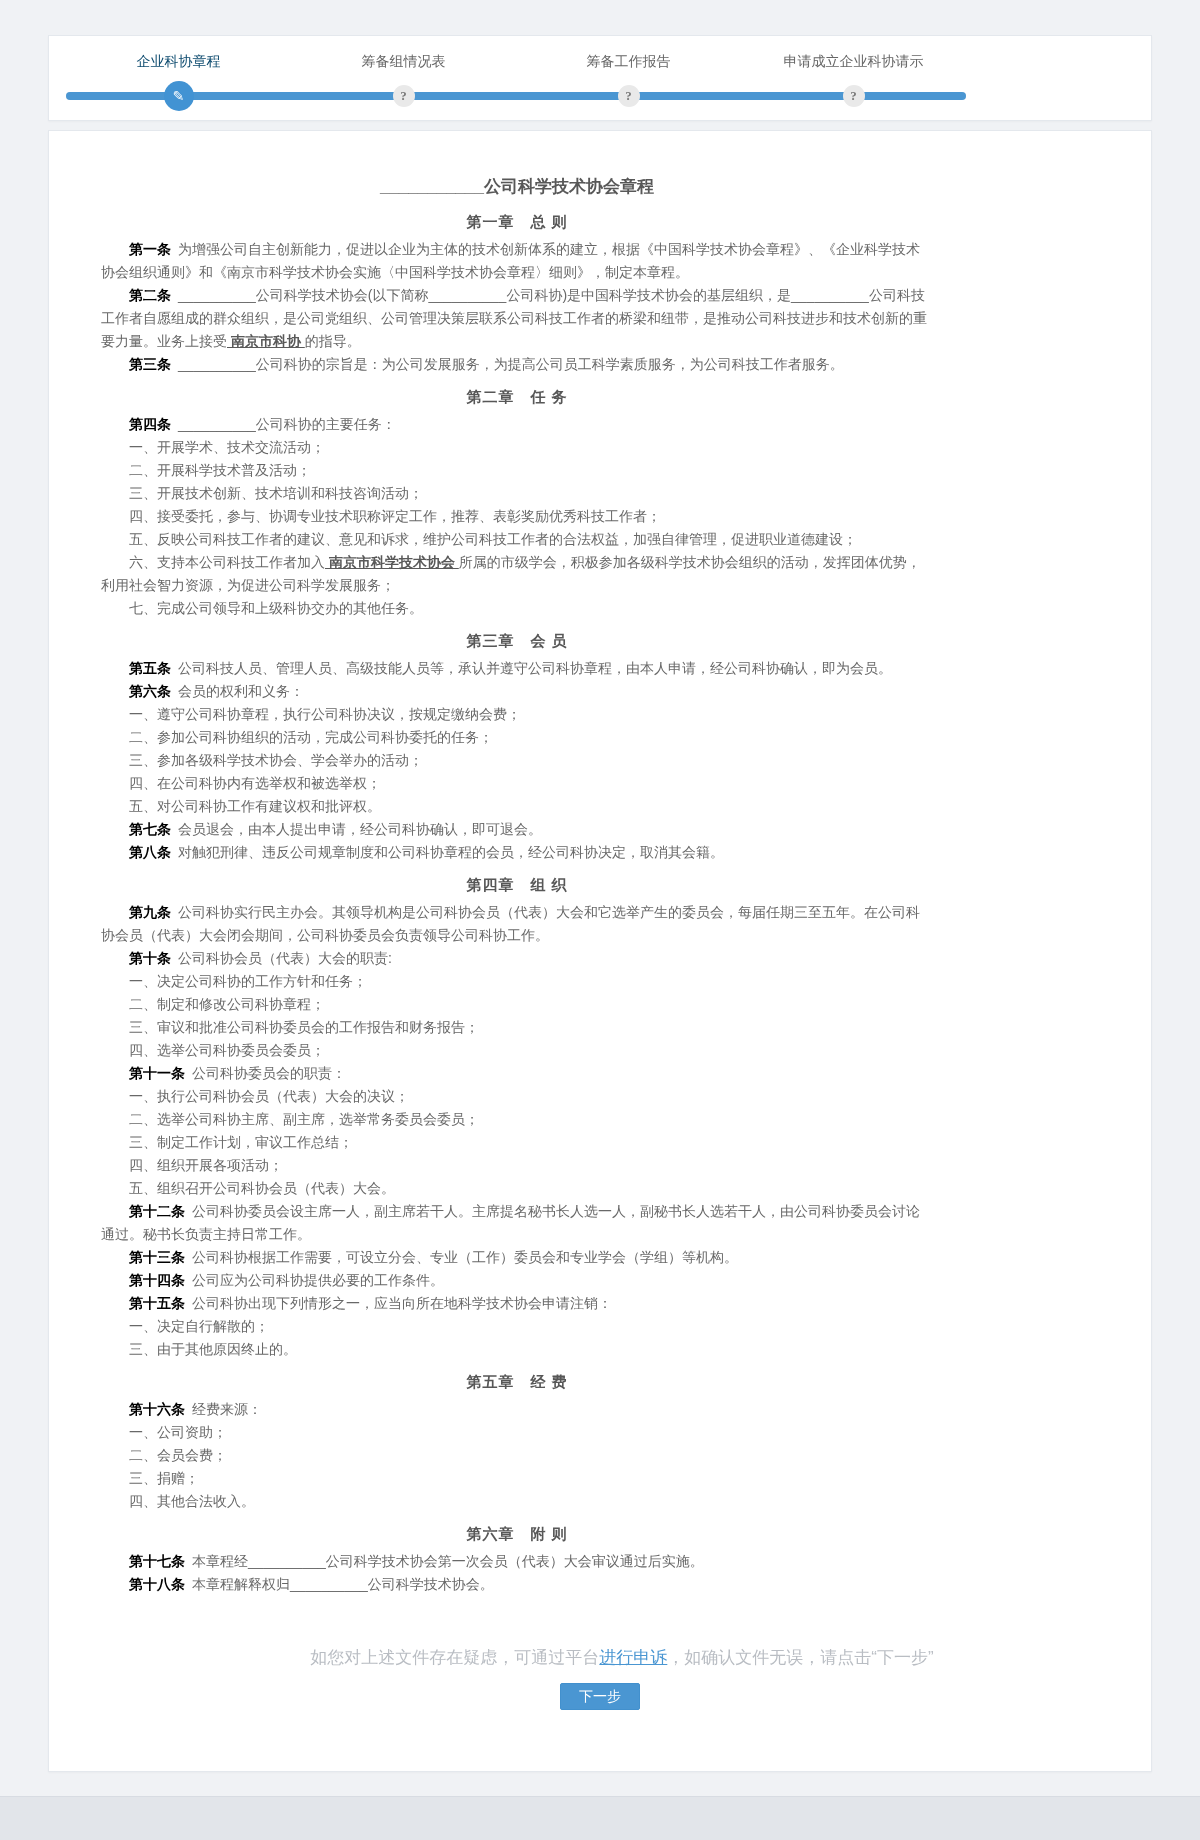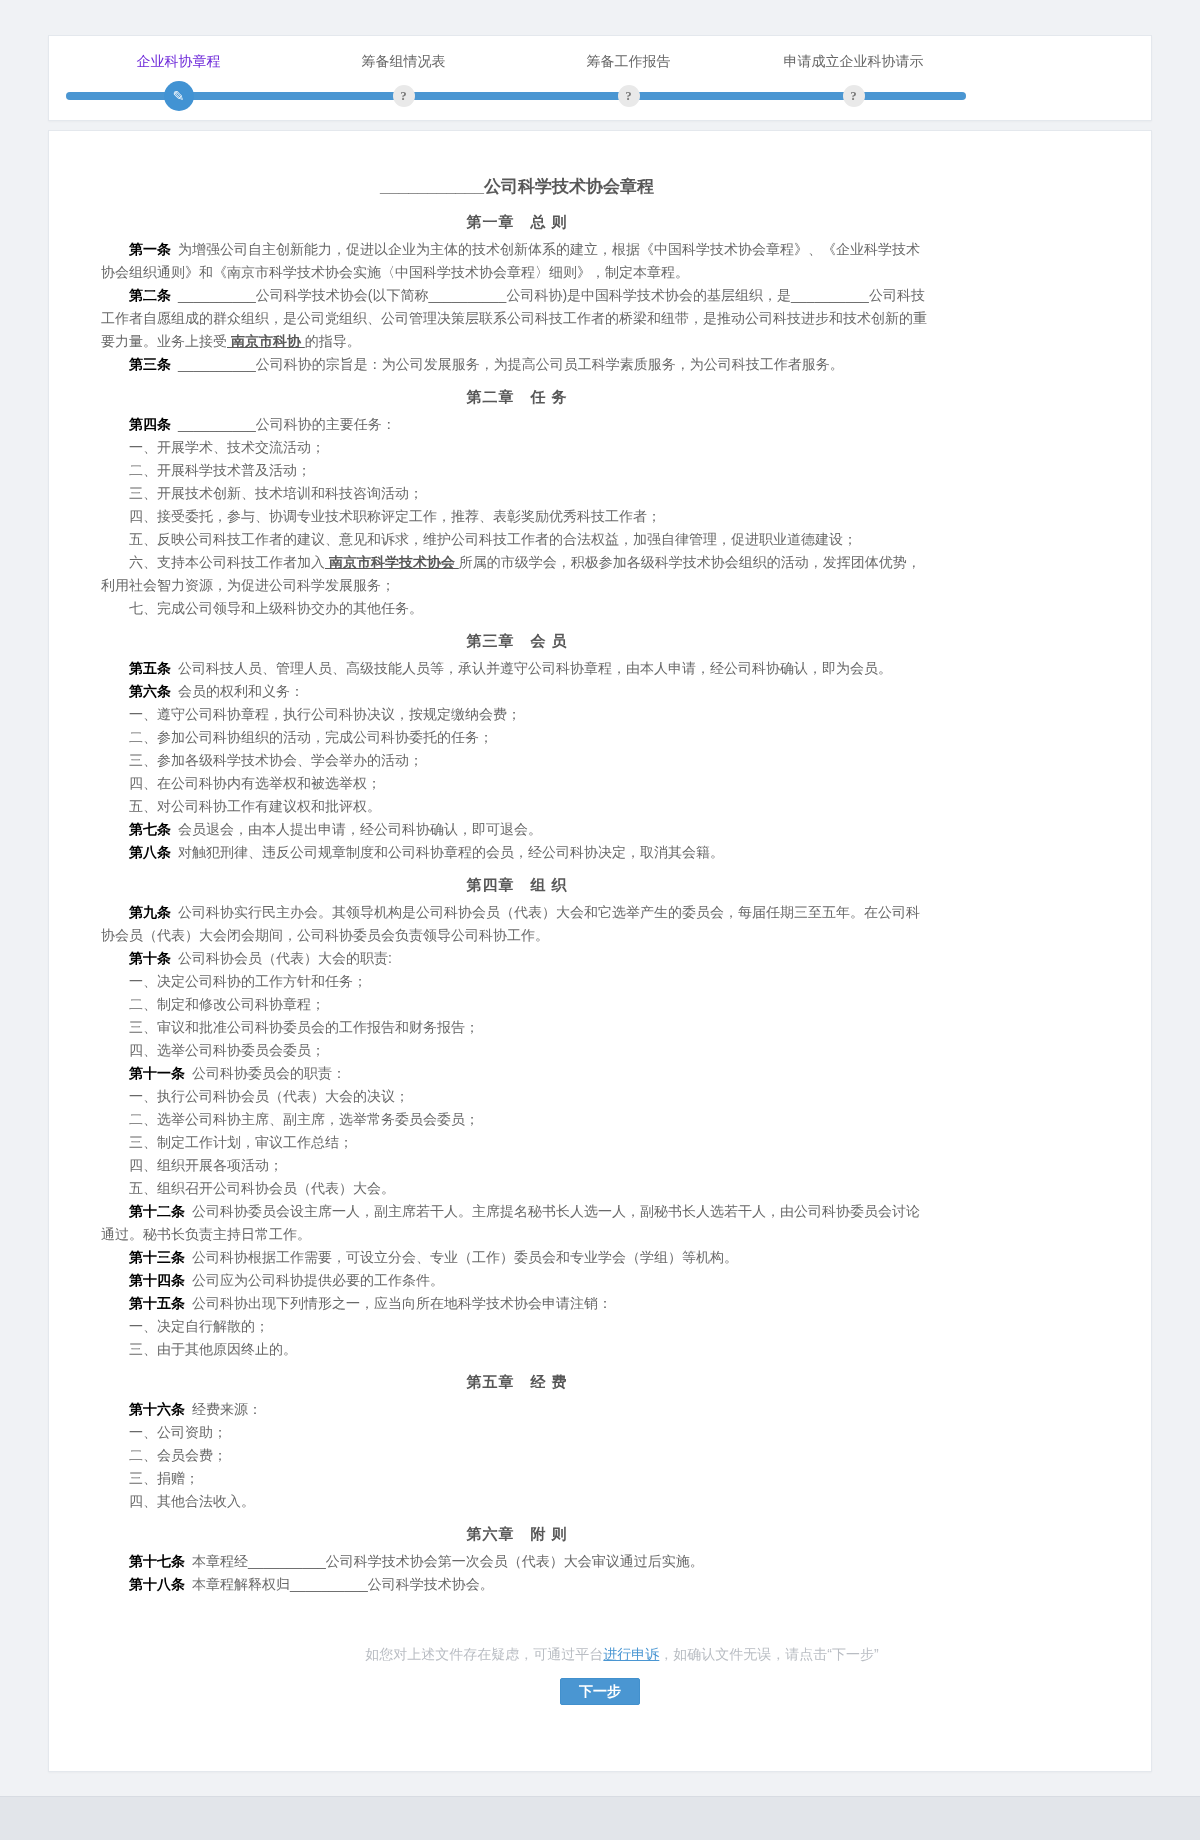--- a/index.html
+++ b/index.html
@@ -14,21 +14,21 @@
     border:1px solid #e4e8ed;box-shadow:0 1px 2px rgba(0,0,0,.03);
     box-sizing:border-box;
   }
   
   .stepper-card{top:35px;width:1104px;height:86px;}
   .steps{position:relative;margin-left:17px;width:900px;height:100%;}
   .track{position:absolute;left:0;top:56px;width:900px;height:8px;background:#e6e6e6;border-radius:4px;}
   .track-fill{height:8px;border-radius:4px;background:#4a96d2;}
   .step{position:absolute;top:0;width:225px;text-align:center;cursor:pointer;}
   .step-label{display:block;margin-top:17px;font-size:14px;color:#666;}
-  .step.active .step-label{color:#6d28d9;}
+  .step.active .step-label{color:#0c4a6e;}
   .dot{
     position:absolute;left:50%;transform:translateX(-50%);
     border-radius:50%;text-align:center;box-sizing:border-box;
   }
   .step.active .dot{
     top:45px;width:30px;height:30px;background:#4293d3;
     color:#fff;font-size:14px;line-height:30px;
   }
   .step.pending .dot{
     top:49px;width:22px;height:22px;background:#e9e9e9;
@@ -43,29 +43,28 @@
   }
   .b-title{text-align:center;font-size:17px;font-weight:bold;color:#585858;line-height:28px;}
   .b-subtitle{text-align:center;font-size:14px;color:#6a6a6a;line-height:26px;letter-spacing:2px;margin-bottom:10px;}
   .b-chapter{text-align:center;font-weight:bold;font-size:15px;color:#575757;line-height:24px;margin:9px 0 4px;letter-spacing:1px;}
   .b-para,.b-item{text-indent:28px;margin:0;}
   .lbl{font-weight:bold;color:#000000;margin-right:7px;}
   .run-b{font-weight:bold;color:#595959;}
   .run-u{text-decoration:underline;}
   
   .hint{
-    margin-top:50px;text-align:center;font-size:14px;color:#b9bdc3;padding-left:44px;
+    margin-top:50px;text-align:center;font-size:17px;color:#b9bdc3;padding-left:44px;
   }
   .hint a{color:#4a96d2;text-decoration:underline;cursor:pointer;}
   .next-btn{
     display:block;margin:14px auto 0;min-width:76px;height:27px;padding:0 18px;
     background:#4a96d2;border:1px solid #4290cd;border-radius:2px;
     color:#fff;font-size:14px;line-height:25px;cursor:pointer;
     font-family:inherit;
-    font-weight:bold;
   }
   .bottom-bar{
     position:absolute;left:0;top:1796px;width:1200px;height:44px;
     background:#e2e5ea;border-top:1px solid #d8dce2;
   }
 </style>
 </head>
 <body>
 
 <div class="card stepper-card">

